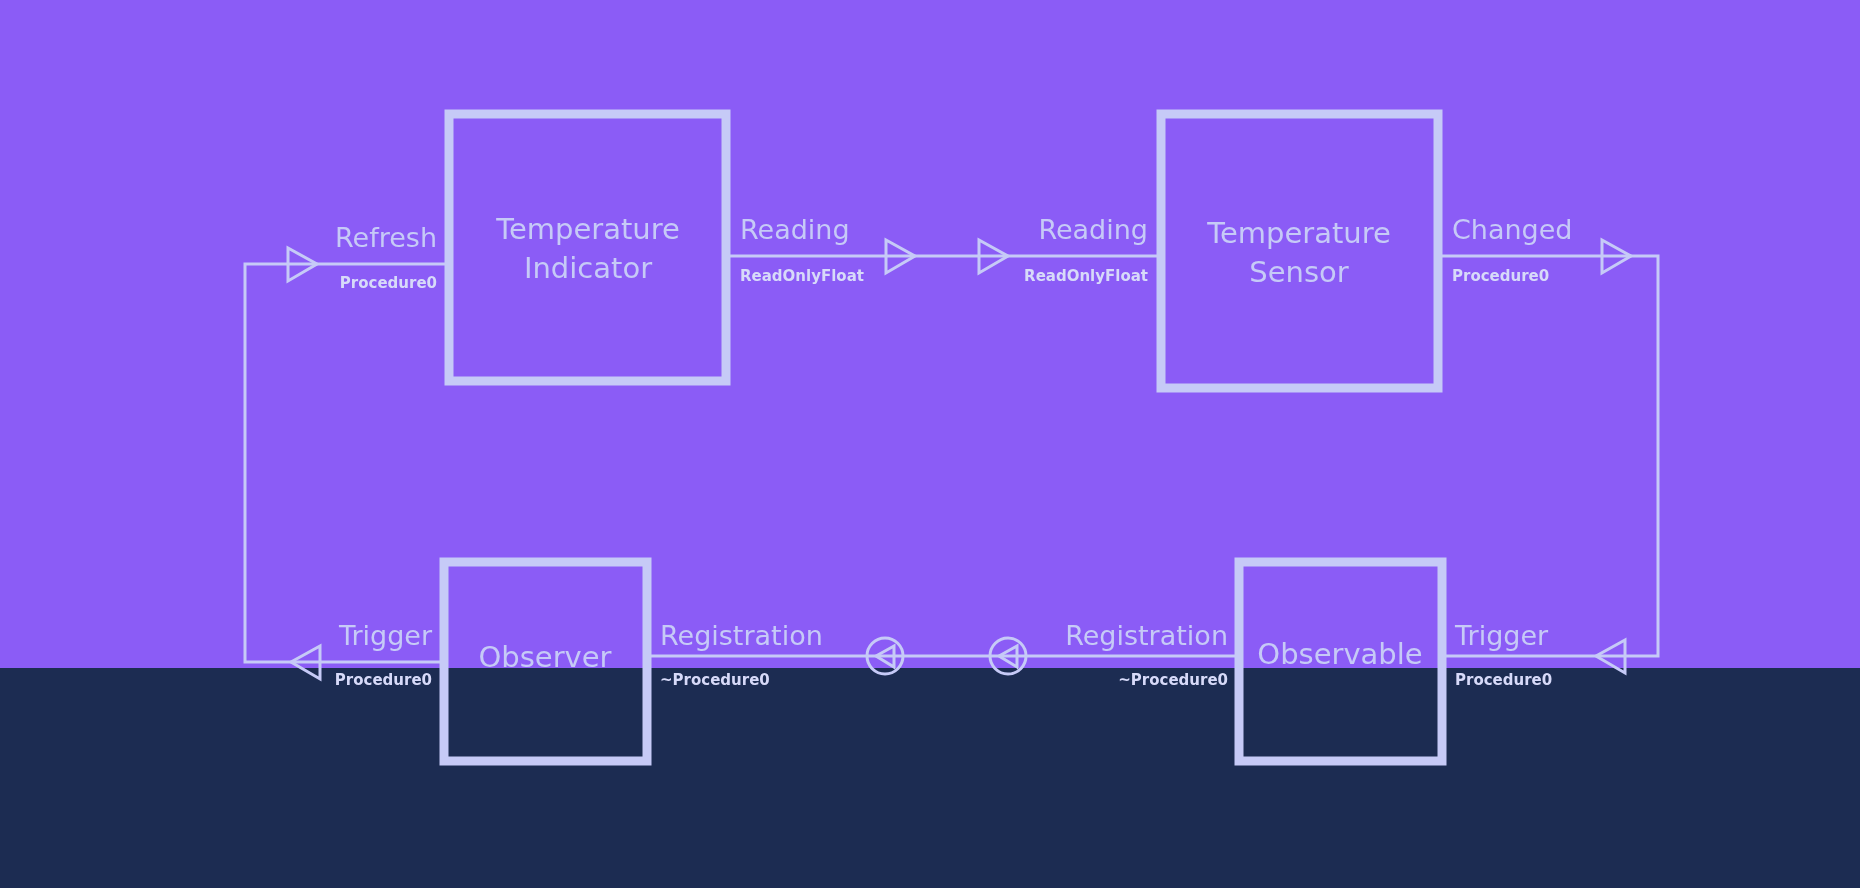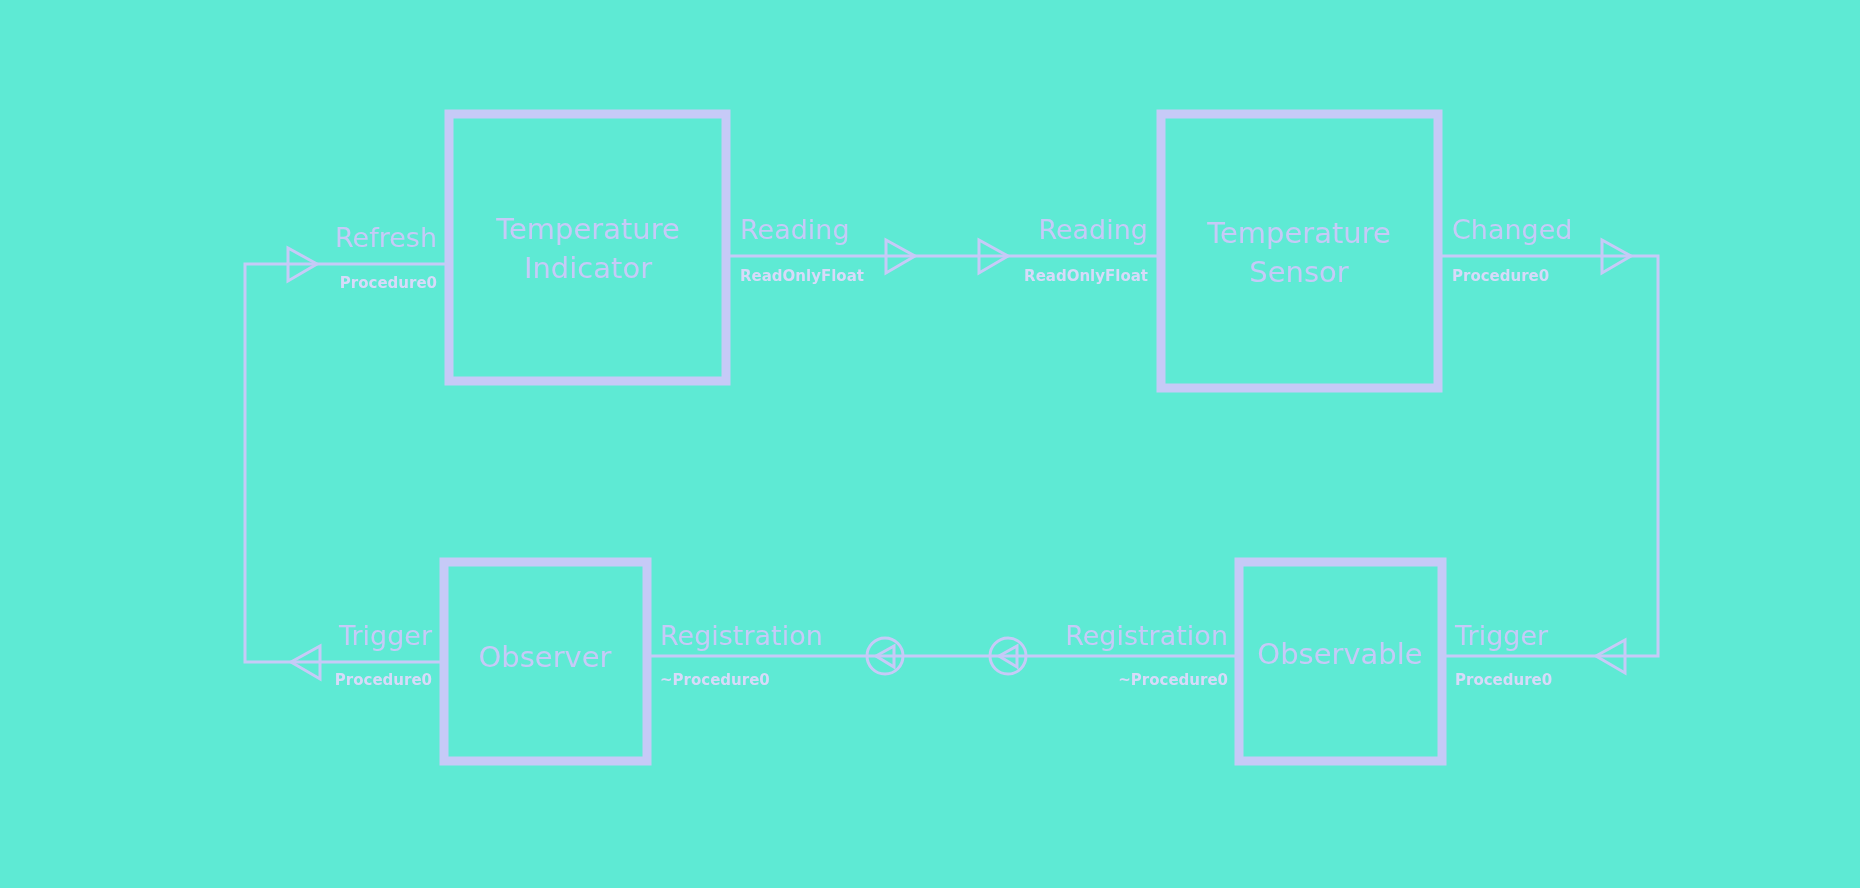--- a/index.html
+++ b/index.html
@@ -10,22 +10,22 @@
   }
   body {
     width: 1860px;
     height: 888px;
     overflow: hidden;
     font-family: "DejaVu Sans", sans-serif;
   }
   #diagram-root {
     position: relative;
     width: 1860px;
-    height: 888px;
-    background: #5eead4;
+    height: 668px;
+    background: #8b5cf6;
   }
   svg.canvas {
     position: absolute;
     top: 0;
     left: 0;
     width: 1860px;
     height: 888px;
   }
   .comp-box-outer {
     fill: none;

